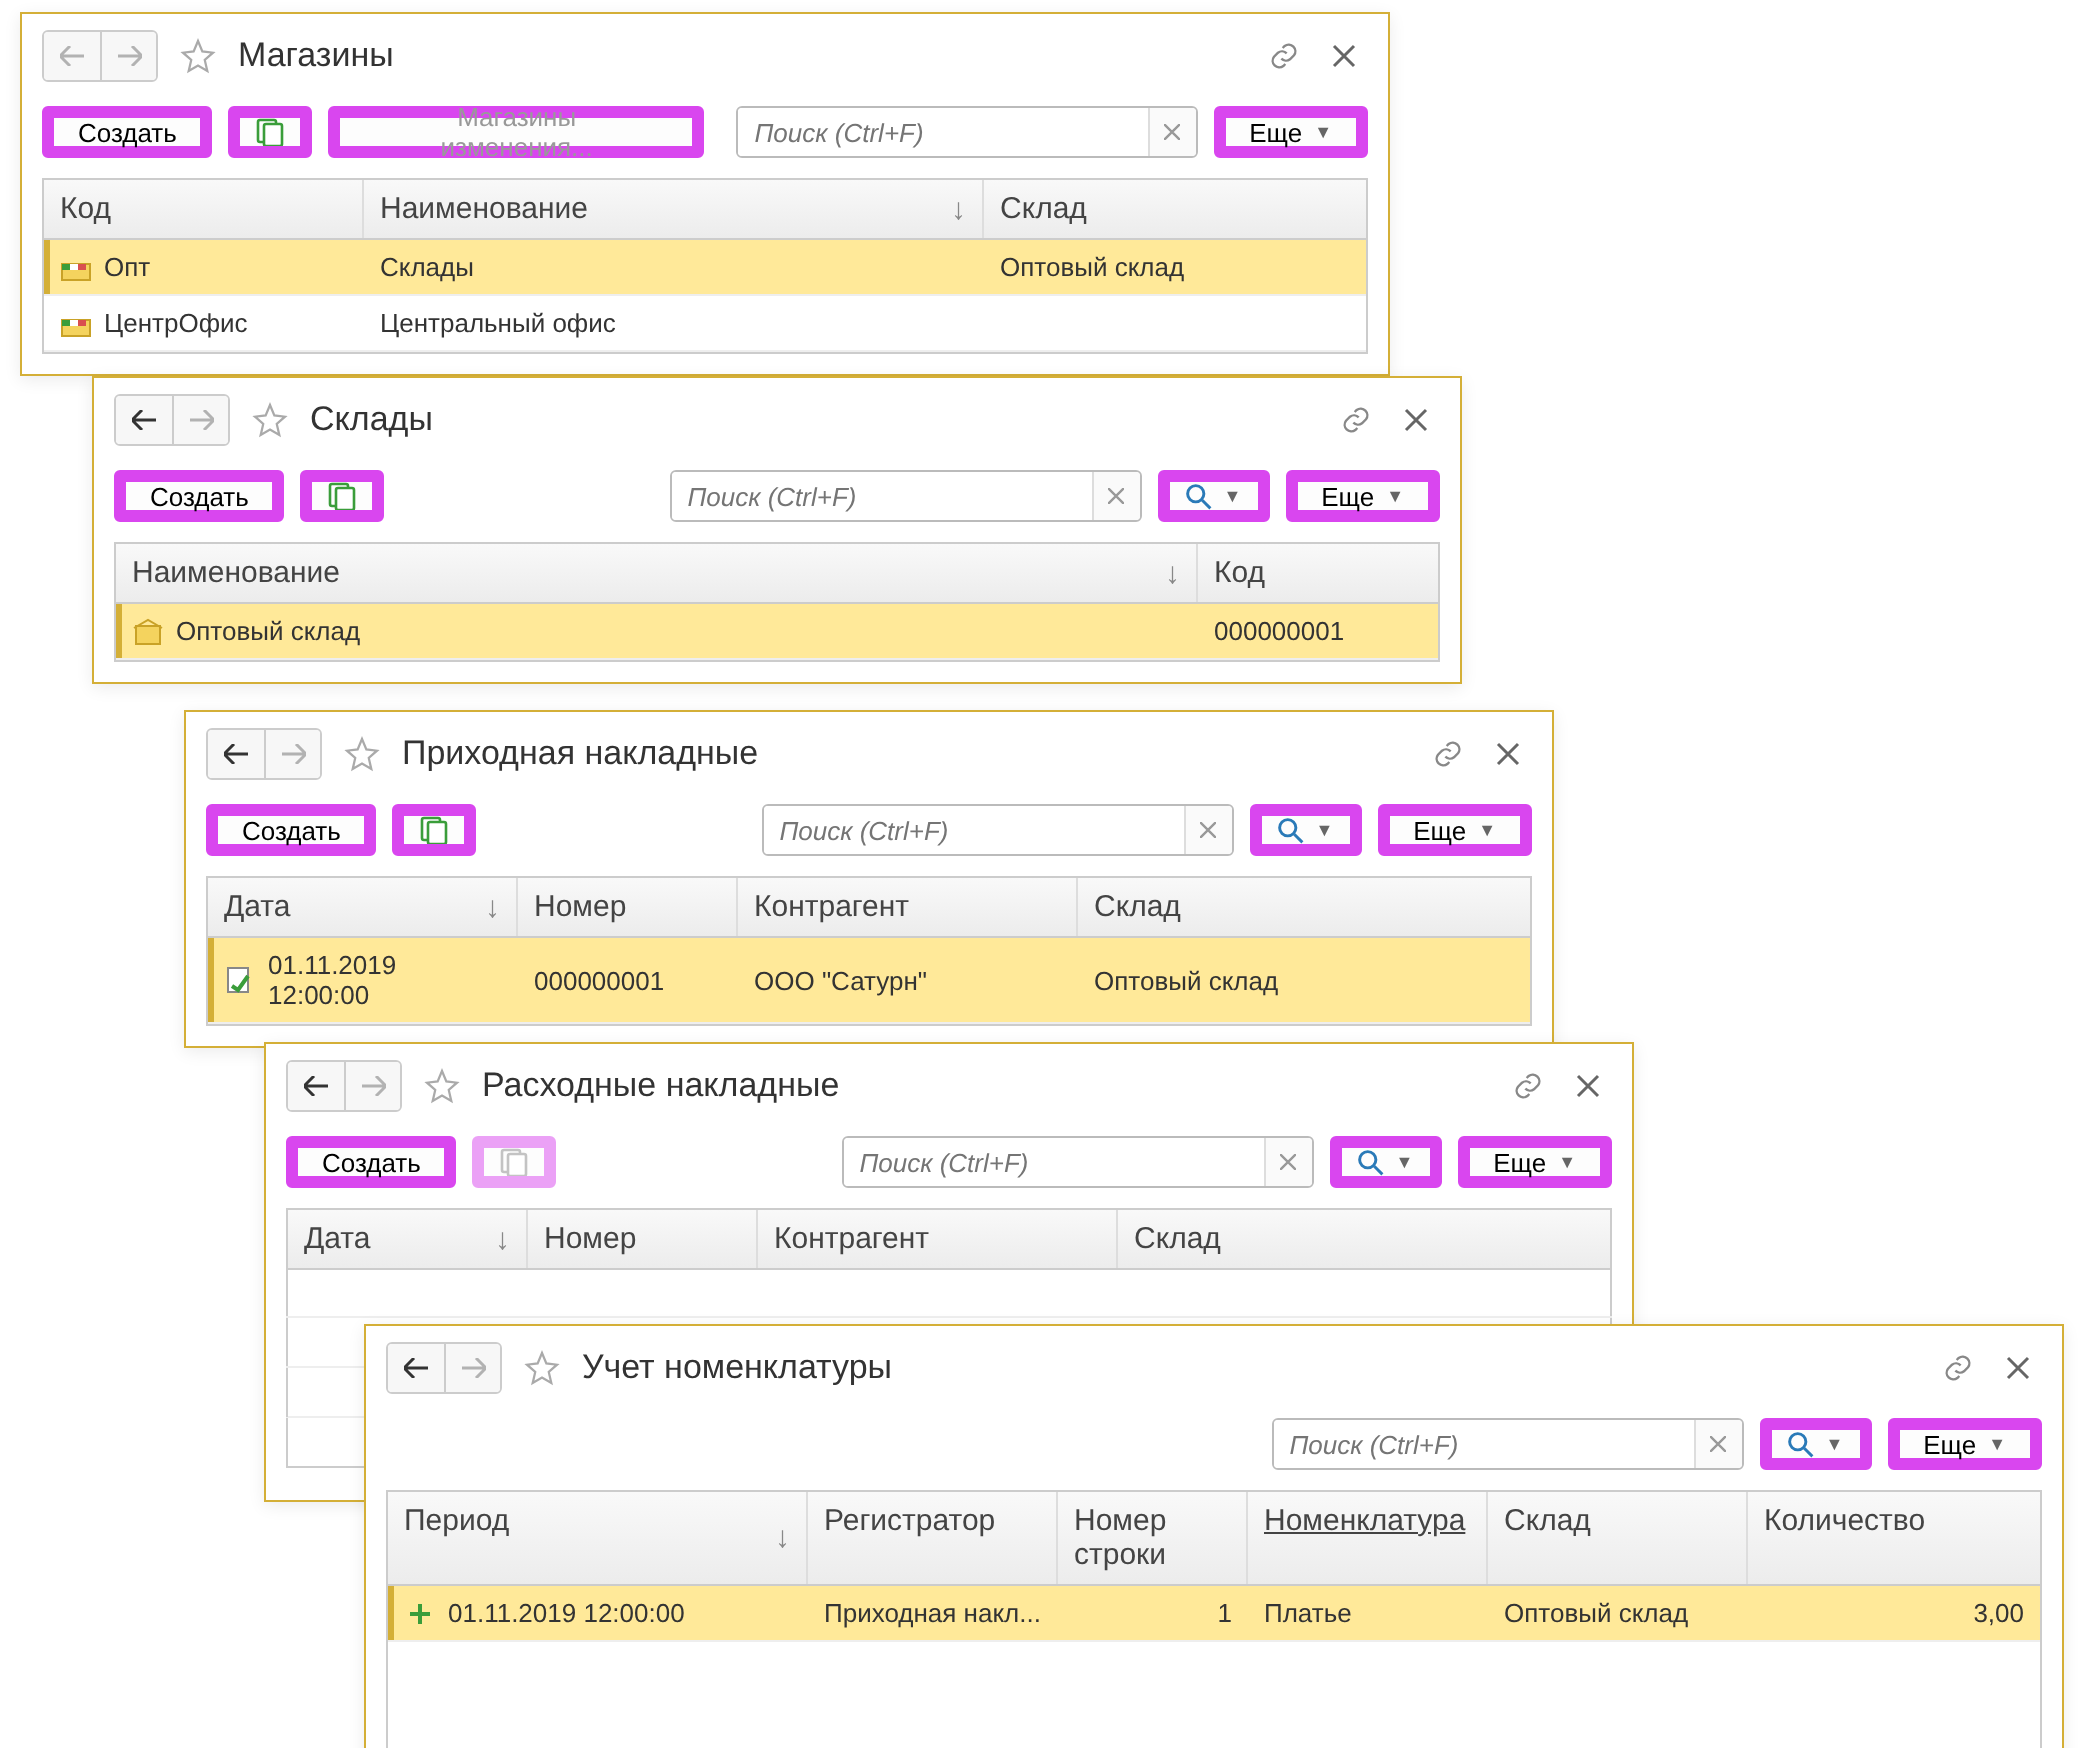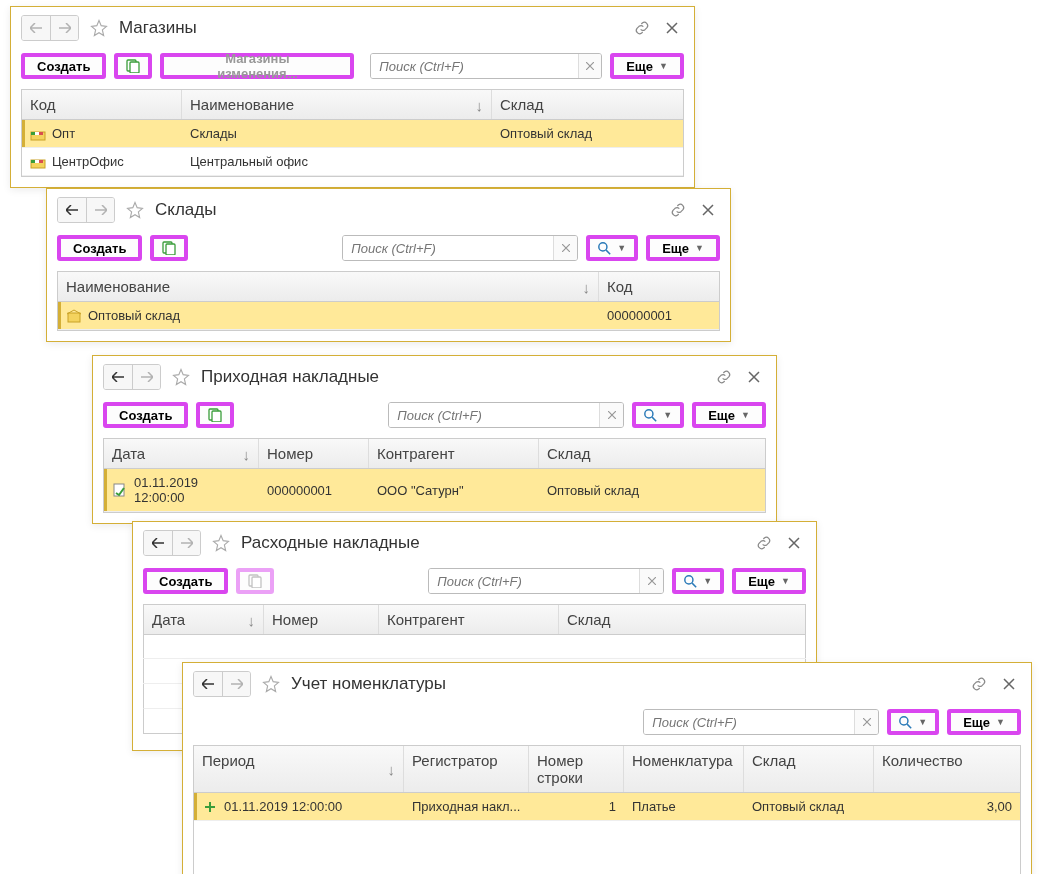--- a/index.html
+++ b/index.html
@@ -8,21 +8,21 @@
 .titlebar { display: flex; align-items: center; padding: 8px 10px; gap: 6px; }
 .navbtns { display: flex; border: 1px solid #ccc; border-radius: 3px; overflow: hidden; }
 .navbtn { width: 28px; height: 24px; display: flex; align-items: center; justify-content: center; background: #f7f7f7; cursor: pointer; border: none; }
 .navbtn + .navbtn { border-left: 1px solid #ccc; }
 .navbtn.disabled svg { opacity: 0.35; }
 .star { width: 20px; height: 20px; margin: 0 4px; display: flex; align-items: center; justify-content: center; cursor: pointer; }
 .title { font-size: 17px; color: #333; flex: 0 0 auto; }
 .spacer { flex: 1; }
 .iconbtn { width: 24px; height: 24px; display: flex; align-items: center; justify-content: center; cursor: pointer; background: none; border: none; }
 .toolbar { display: flex; align-items: center; gap: 8px; padding: 4px 10px 10px 10px; }
-.btn { border: 4px solid #d946ef; background: #fdfdfd; padding: 4px 12px; border-radius: 3px; font-size: 13px; cursor: pointer; height: 26px; display: flex; align-items: center; gap: 4px; font-weight: bold; }
+.btn { border: 6px solid #d946ef; background: #fdfdfd; padding: 4px 12px; border-radius: 3px; font-size: 13px; cursor: pointer; height: 26px; display: flex; align-items: center; gap: 4px; }
 .btn.icon { padding: 4px 8px; }
 .btn.wide { padding: 4px 20px; color: #999; }
 .searchwrap { display: flex; border: 1px solid #bbb; border-radius: 3px; overflow: hidden; height: 26px; }
 .searchinput { border: none; padding: 0 8px; font-size: 13px; font-style: italic; color: #999; outline: none; }
 .searchclear { width: 24px; border: none; border-left: 1px solid #ddd; background: #fafafa; cursor: pointer; display: flex; align-items: center; justify-content: center; }
 .table { border: 1px solid #ccc; margin: 0 10px 10px 10px; }
 .thead { display: flex; background: linear-gradient(#f9f9f9,#ececec); border-bottom: 1px solid #ccc; }
 .th { padding: 6px 8px; font-size: 15px; color: #444; border-right: 1px solid #ddd; position: relative; }
 .th:last-child { border-right: none; }
 .sorticon { position: absolute; right: 8px; top: 50%; transform: translateY(-50%); color: #888; }
@@ -54,21 +54,21 @@
 #w3 .searchinput { width: 210px; }
 
 
 #w4 { left: 132px; top: 521px; width: 685px; height: 230px; }
 #w4 .th1 { width: 120px; } #w4 .th2 { width: 115px; } #w4 .th3 { width: 180px; } #w4 .th4 { flex:1; }
 #w4 .searchinput { width: 210px; }
 #w4 .tbody { height: 100px; background-image: repeating-linear-gradient(0deg, transparent, transparent 24px, #eee 24px, #eee 25px); border: 1px dashed #ccc; margin: -1px; }
 
 
 #w5 { left: 182px; top: 662px; width: 850px; }
-#w5 .th1 { width: 210px; } #w5 .th2 { width: 125px; } #w5 .th3 { width: 95px; } #w5 .th4 { width: 120px; } #w5 .th5 { width: 130px; } #w5 .th6 { flex:1; }
+#w5 .th1 { width: 210px; } #w5 .th2 { width: 125px; } #w5 .th3 { width: 95px; } #w5 .th4 { width: 120px; text-decoration: underline; } #w5 .th5 { width: 130px; } #w5 .th6 { flex:1; }
 #w5 .td1 { width: 210px; } #w5 .td2 { width: 125px; } #w5 .td3 { width: 95px; } #w5 .td4 { width: 120px; } #w5 .td5 { width: 130px; } #w5 .td6 { flex:1; }
 #w5 .searchinput { width: 210px; }
 #w5 .tbody { min-height: 150px; }
 </style>
 </head>
 <body>
 
 <div class="window" id="w1">
   <div class="titlebar">
     <div class="navbtns">

